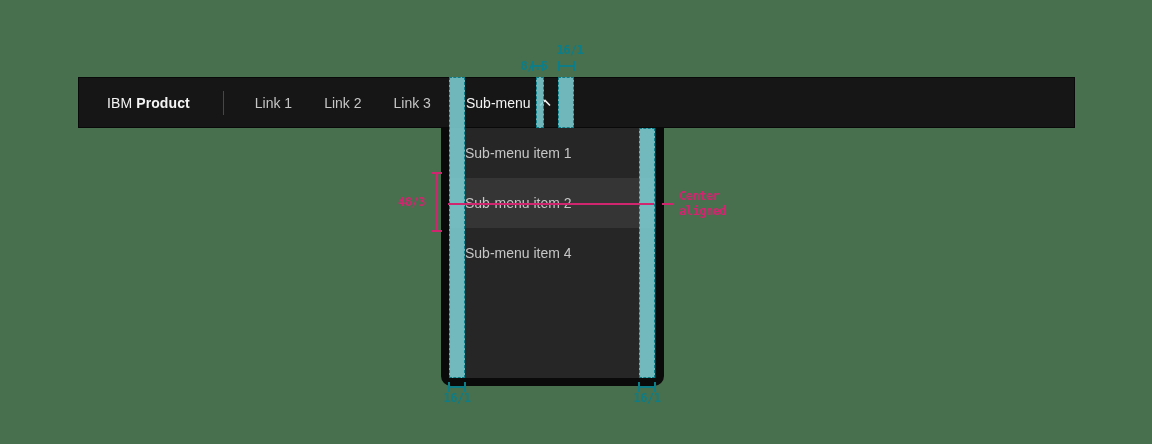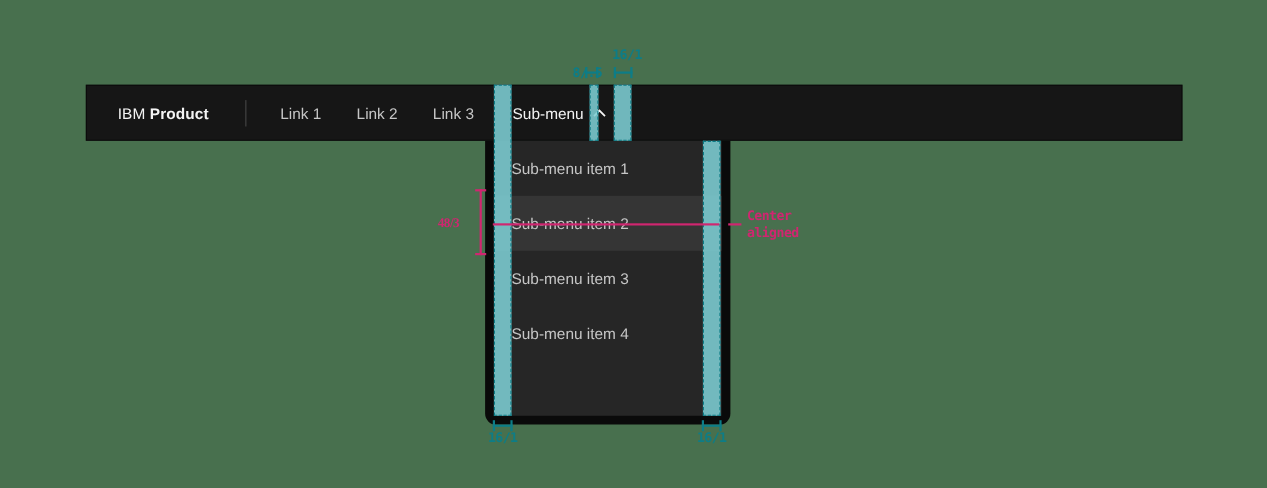--- a/index.html
+++ b/index.html
@@ -76,21 +76,20 @@
           </svg>
       </span>
       <div class="submenu-pad16"></div>
     </div>
   </div>
 
   <div class="dropdown-frame">
     <div class="dropdown">
       <div class="menu-item">Sub-menu item 1</div>
       <div class="menu-item hover">Sub-menu item 2</div>
-      <div class="menu-item">Sub-menu item 3</div>
       <div class="menu-item">Sub-menu item 4</div>
     </div>
   </div>
 
   <div class="strip strip-a"></div>
   <div class="strip strip-b"></div>
   <div class="strip strip-c"></div>
   <div class="strip strip-d"></div>
 
   <div class="mlabel" style="left:516px;top:59px;width:36px;">8/.5</div>
@@ -98,21 +97,21 @@
   <div class="hbeam" style="left:532px;top:65px;width:12px;"></div>
   <div class="hbeam" style="left:558px;top:65px;width:17px;"></div>
 
   <div class="hbeam" style="left:448px;top:386px;width:18px;"></div>
   <div class="mlabel" style="left:439px;top:391px;width:36px;">16/1</div>
   <div class="hbeam" style="left:638px;top:386px;width:18px;"></div>
   <div class="mlabel" style="left:629px;top:391px;width:36px;">16/1</div>
 
   <div class="pink">
     <div class="vbeam" style="left:436px;top:172px;height:60px;"></div>
-    <div class="plabel" style="left:398px;top:195px;font-family:Liberation Serif, serif;">48/3</div>
+    <div class="plabel" style="left:398px;top:195px;">48/3</div>
     <div class="hline" style="left:448px;top:203px;width:206px;"></div>
     <div class="hline" style="left:662px;top:203px;width:12px;"></div>
     <div class="plabel" style="left:679px;top:189px;">
       <span>Center</span><br>
       <span>aligned</span>
     </div>
   </div>
 
 </div>
 

